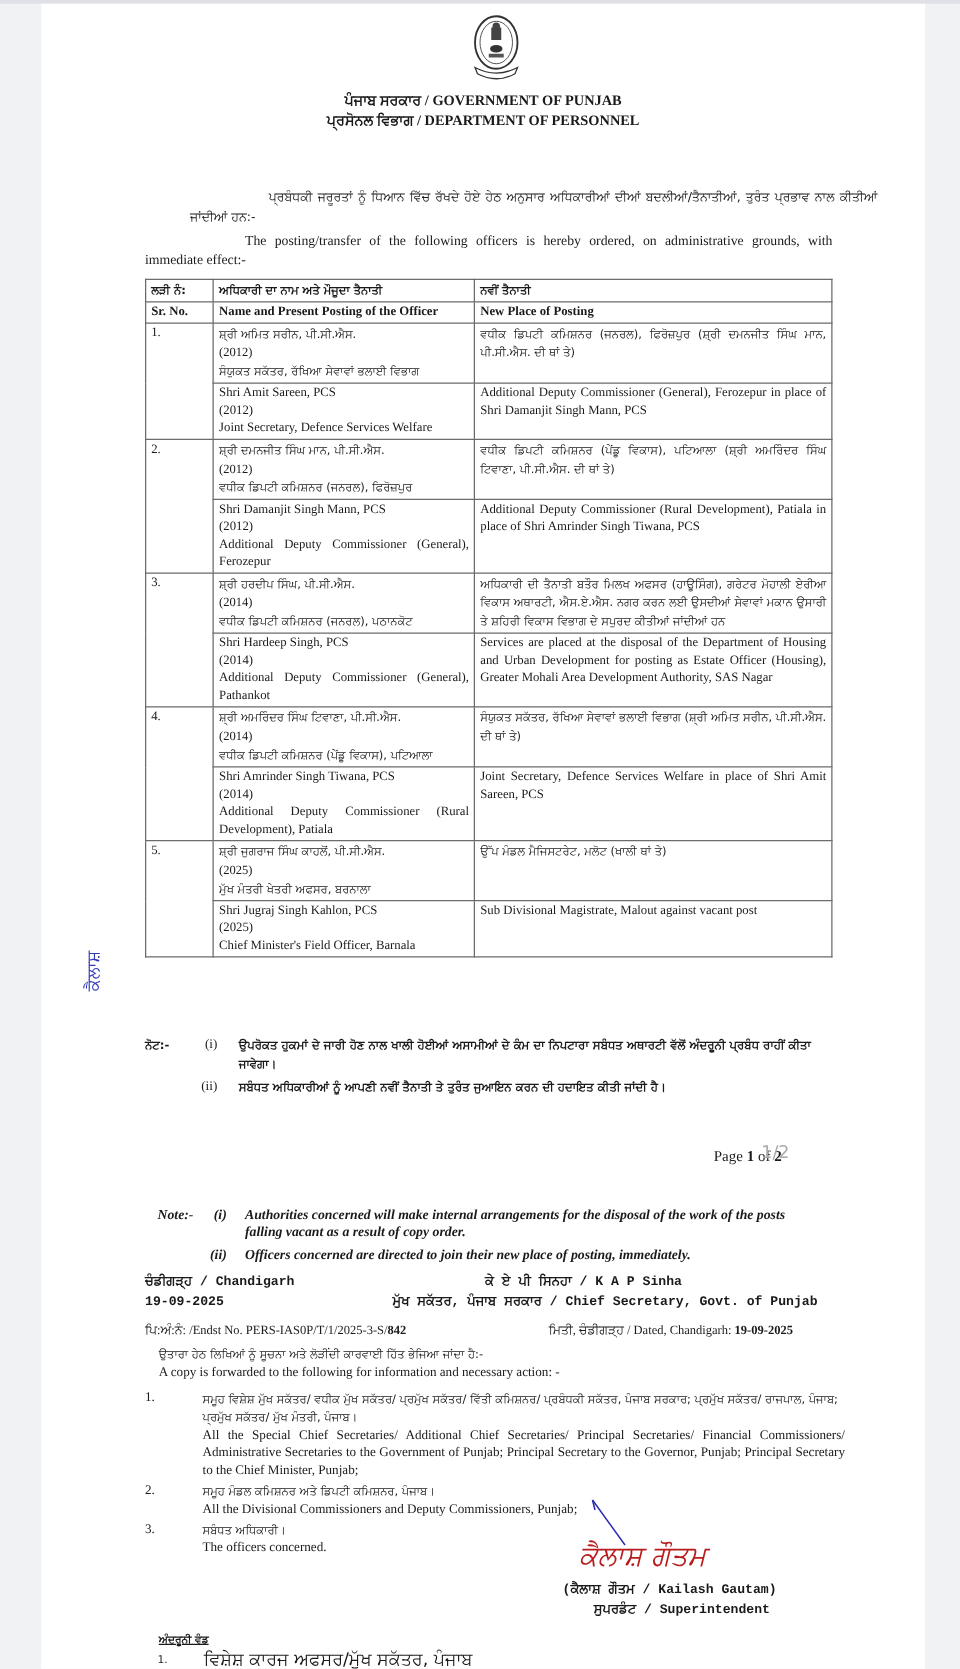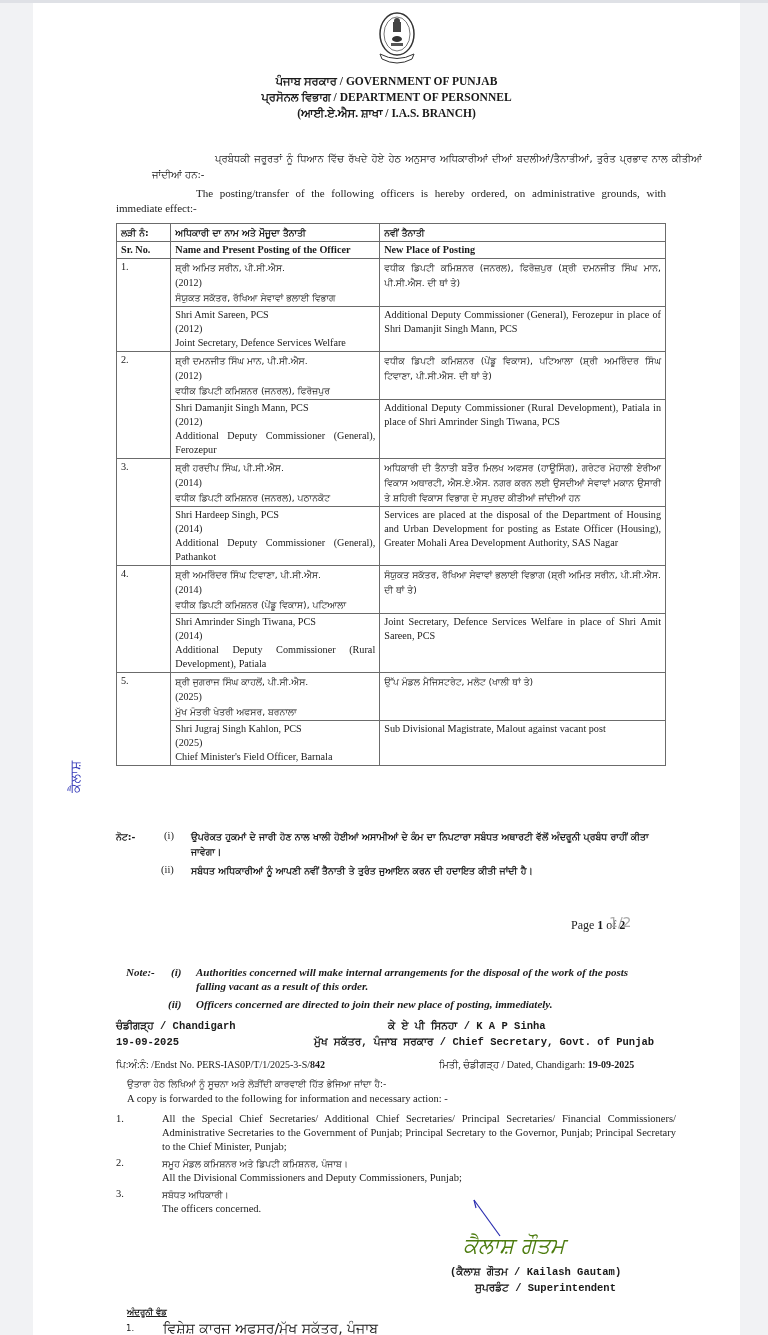--- a/index.html
+++ b/index.html
@@ -31,21 +31,21 @@
   .c1 { width:44px; }
   .c2 { width:195px; }
   .c3 { width:270px; }
   .just { text-align:justify; }
   .pun { font-family:"DejaVu Sans", sans-serif; font-size:9.2px; line-height:15px; }
   .note-pa { font-family:"DejaVu Sans", sans-serif; font-weight:bold; font-size:9.4px; line-height:15px; }
   .note-en { font-style:italic; font-weight:bold; font-size:11px; line-height:14px; }
   .small { font-size:10.5px; line-height:14px; }
   .bold { font-weight:bold;font-family:Liberation Mono, monospace; }
   .pager { color:#aaaaaa; font-family:"DejaVu Sans", sans-serif; font-size:14px; }
-  .sig { color:#4d7c0f; font-family:"DejaVu Serif", serif; font-style:italic; font-size:22px; }
+  .sig { color:#b91c1c; font-family:"DejaVu Serif", serif; font-style:italic; font-size:22px; }
   .margin-sig { color:#3439b8; font-size:14px; transform:rotate(-90deg); transform-origin:left top; font-family:"DejaVu Sans", sans-serif; }
 </style>
 </head>
 <body>
 
 <div class="topbar"></div>
 
 <div class="page">
 
   <svg class="abs emblem" viewBox="0 0 46 56">
@@ -53,21 +53,20 @@
     <ellipse cx="23" cy="25" rx="13" ry="17" fill="none" stroke="#555" stroke-width="0.8"></ellipse>
     <rect x="19" y="13" width="8" height="10" fill="#444"></rect>
     <circle cx="23" cy="12" r="3" fill="#444"></circle>
     <ellipse cx="23" cy="30" rx="5" ry="3" fill="#333"></ellipse>
     <rect x="17" y="34" width="12" height="3" fill="#555"></rect>
     <path d="M6 45 Q23 54 40 45 L38 50 Q23 58 8 50 Z" fill="none" stroke="#333" stroke-width="1"></path>
   </svg>
 
   <div class="abs hdr" style="top:72px;">ਪੰਜਾਬ ਸਰਕਾਰ / GOVERNMENT OF PUNJAB</div>
   <div class="abs hdr" style="top:88px;">ਪ੍ਰਸੋਨਲ ਵਿਭਾਗ / DEPARTMENT OF PERSONNEL</div>
-  <div class="abs hdr" style="top:104px;">(ਆਈ.ਏ.ਐਸ. ਸ਼ਾਖਾ / I.A.S. BRANCH)</div>
 
   <div class="abs para pa" style="left:83px; top:148px; width:550px; text-indent:63px; line-height:16px;margin-left:36px;">ਪ੍ਰਬੰਧਕੀ ਜਰੂਰਤਾਂ ਨੂੰ ਧਿਆਨ ਵਿੱਚ ਰੱਖਦੇ ਹੋਏ ਹੇਠ ਅਨੁਸਾਰ ਅਧਿਕਾਰੀਆਂ ਦੀਆਂ ਬਦਲੀਆਂ/ਤੈਨਾਤੀਆਂ, ਤੁਰੰਤ ਪ੍ਰਭਾਵ ਨਾਲ ਕੀਤੀਆਂ ਜਾਂਦੀਆਂ ਹਨ:-</div>
   <div class="abs para" style="left:83px; top:183px; width:550px; text-indent:80px;">The posting/transfer of the following officers is hereby ordered, on administrative grounds, with immediate effect:-</div>
 
   <table class="posting">
     <tbody id="tbody">
       <tr>
         <th class="c1 pun">ਲੜੀ ਨੰ:</th>
         <th class="c2 pun">ਅਧਿਕਾਰੀ ਦਾ ਨਾਮ ਅਤੇ ਮੌਜੂਦਾ ਤੈਨਾਤੀ</th>
         <th class="c3 pun">ਨਵੀਂ ਤੈਨਾਤੀ</th>
@@ -181,21 +180,21 @@
 
   <div class="abs" style="left:538px; top:885px; font-size:12px;margin-top:30px;">
     <span>Page </span><b>1</b><span> of </span><b>2</b>
   </div>
   <div class="abs pager" style="left:576px; top:911px;">1/2</div>
 
   <div class="abs" style="left:93px; top:962px; width:560px;">
     <div style="position:relative; height:30px;">
       <span class="note-en" style="position:absolute; left:0; top:0;">Note:-</span>
       <span class="note-en" style="position:absolute; left:45px; top:0;">(i)</span>
-      <div class="note-en" style="position:absolute; left:70px; top:0; width:460px;">Authorities concerned will make internal arrangements for the disposal of the work of the posts falling vacant as a result of this order.</div>
+      <div class="note-en" style="position:absolute; left:70px; top:0; width:460px;">Authorities concerned will make internal arrangements for the disposal of the work of the posts falling vacant as a result of copy order.</div>
     </div>
     <div style="position:relative; height:16px; margin-top:2px;">
       <span class="note-en" style="position:absolute; left:42px; top:0;">(ii)</span>
       <div class="note-en" style="position:absolute; left:70px; top:0; width:480px;">Officers concerned are directed to join their new place of posting, immediately.</div>
     </div>
   </div>
 
   <div class="abs small bold" style="left:83px; top:1016px;">ਚੰਡੀਗੜ੍ਹ / Chandigarh</div>
   <div class="abs small bold" style="left:83px; top:1032px;">19-09-2025</div>
   <div class="abs small bold" style="left:355px; top:1016px;">ਕੇ ਏ ਪੀ ਸਿਨਹਾ /  K A P Sinha</div>
@@ -207,20 +206,21 @@
       <span>ਮਿਤੀ, ਚੰਡੀਗੜ੍ਹ / Dated, Chandigarh: </span><b>19-09-2025</b>
     </span>
   </div>
   <div class="abs pun" style="left:94px; top:1073px;">ਉਤਾਰਾ ਹੇਠ ਲਿਖਿਆਂ ਨੂੰ ਸੂਚਨਾ ਅਤੇ ਲੋੜੀਂਦੀ ਕਾਰਵਾਈ ਹਿੱਤ ਭੇਜਿਆ ਜਾਂਦਾ ਹੈ:-</div>
   <div class="abs small" style="left:94px; top:1089px;">A copy is forwarded to the following for information and necessary action: -</div>
 
   <div class="abs" style="left:83px; top:1109px; width:560px;" id="distlist">
       <div style="position: relative; margin-bottom: 2px;">
         <span class="small" style="position:absolute;left:0;top:0">1.</span>
      <div style="margin-left:46px">
+       <div class="pun">ਸਮੂਹ ਵਿਸ਼ੇਸ਼ ਮੁੱਖ ਸਕੱਤਰ/ ਵਧੀਕ ਮੁੱਖ ਸਕੱਤਰ/ ਪ੍ਰਮੁੱਖ ਸਕੱਤਰ/ ਵਿੱਤੀ ਕਮਿਸ਼ਨਰ/ ਪ੍ਰਬੰਧਕੀ ਸਕੱਤਰ, ਪੰਜਾਬ ਸਰਕਾਰ; ਪ੍ਰਮੁੱਖ ਸਕੱਤਰ/ ਰਾਜਪਾਲ, ਪੰਜਾਬ;      ਪ੍ਰਮੁੱਖ ਸਕੱਤਰ/ ਮੁੱਖ ਮੰਤਰੀ, ਪੰਜਾਬ।</div>
        <div class="small just">All the Special Chief Secretaries/ Additional Chief Secretaries/ Principal Secretaries/ Financial Commissioners/ Administrative Secretaries to the Government of Punjab;  Principal Secretary to the Governor, Punjab;  Principal Secretary to the Chief Minister, Punjab;</div>
      </div>
       </div>
       <div style="position: relative; margin-bottom: 2px;">
         <span class="small" style="position:absolute;left:0;top:0">2.</span>
      <div style="margin-left:46px">
        <div class="pun">ਸਮੂਹ ਮੰਡਲ ਕਮਿਸ਼ਨਰ ਅਤੇ ਡਿਪਟੀ ਕਮਿਸ਼ਨਰ, ਪੰਜਾਬ।</div>
        <div class="small just">All the Divisional Commissioners and Deputy Commissioners, Punjab;</div>
      </div>
       </div>

